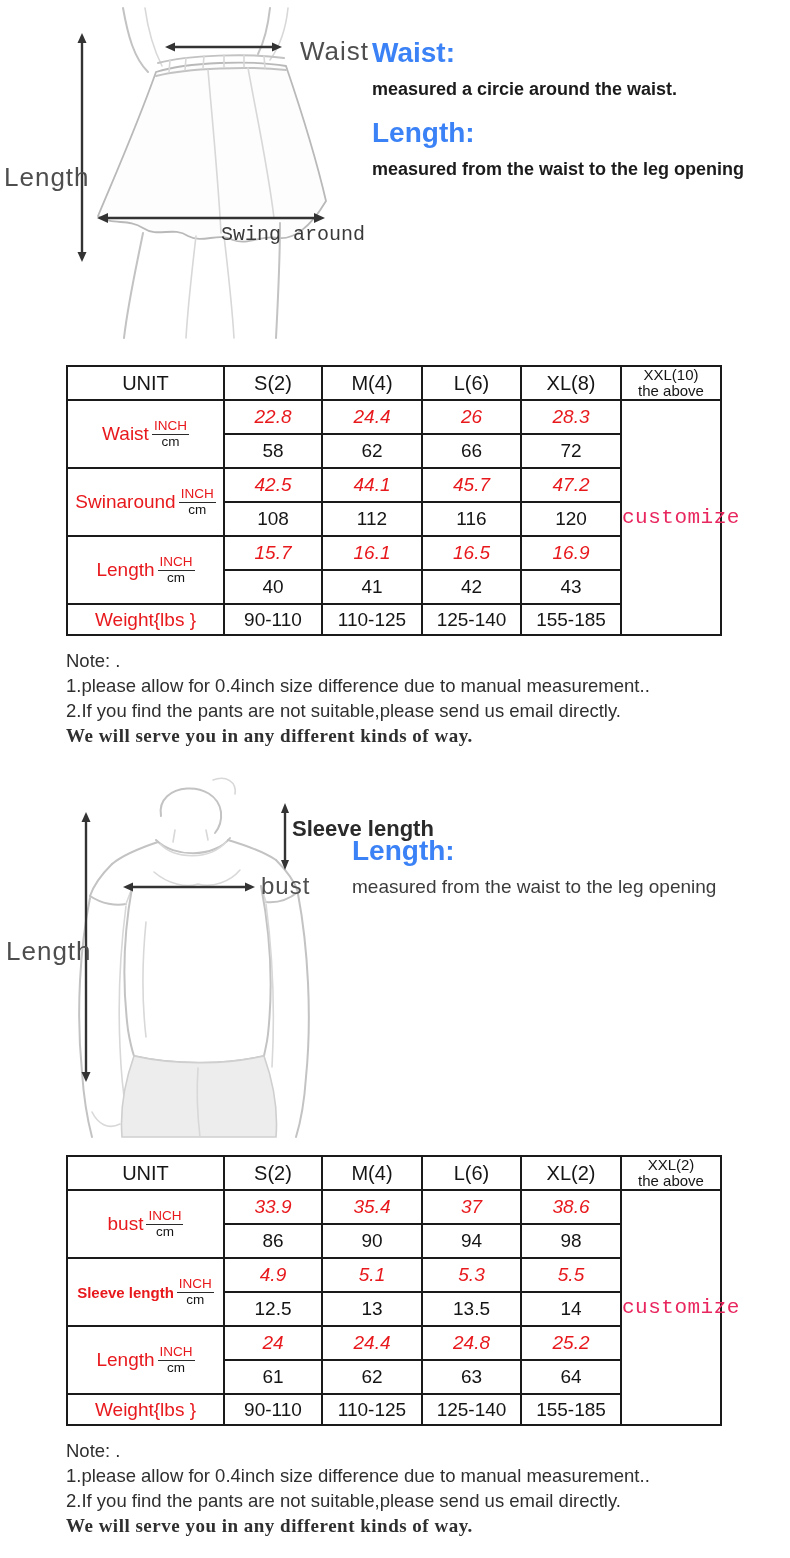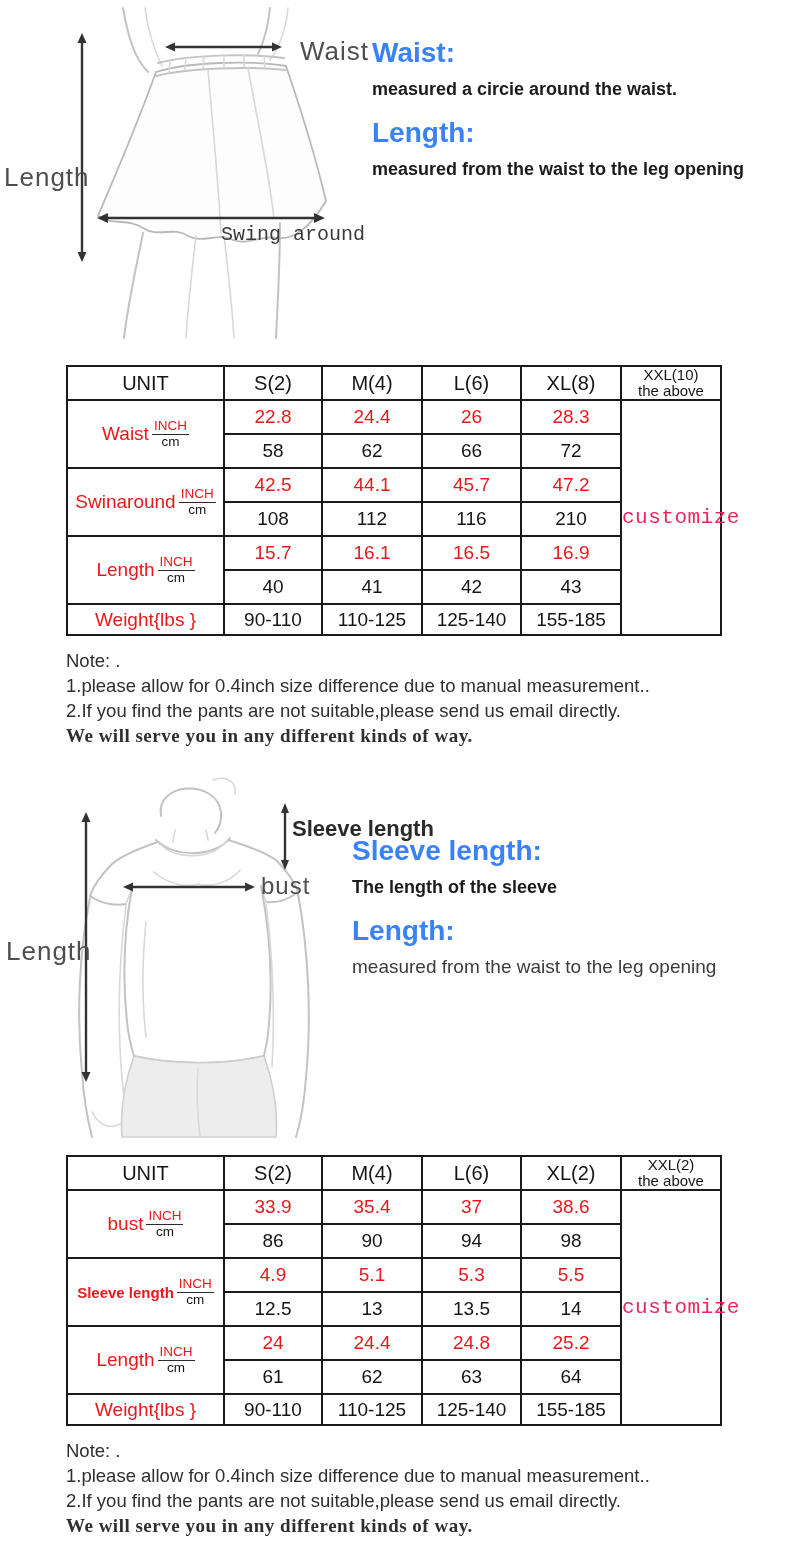--- a/index.html
+++ b/index.html
@@ -21,21 +21,21 @@
 
   
   .size-table{position:absolute;border-collapse:collapse;table-layout:fixed;color:#151515;}
   .size-table td{border:2px solid #1a1a1a;text-align:center;vertical-align:middle;padding:0;font-size:19px;}
   .size-table tr{height:34px;}
   .size-table tr.head{height:32px;padding-left:12px;}
   .size-table tr.wrow{height:31px;margin-top:28px;}
   .size-table .head td{font-size:20px;}
   .size-table td.xxl{vertical-align:middle;}
   .size-table td.xxl div{font-size:15px;line-height:16px;}
-  .size-table td.v.red{color:#e8191d;}
+  .size-table td.v.red{color:#e8191d;font-style:italic;}
   .size-table td.lbl .rl{color:#e8191d;font-size:19px;vertical-align:middle;}
   .size-table td.lbl .rl.bold-sm{font-weight:bold;font-size:15px;}
   .size-table .fr{display:inline-flex;flex-direction:column;align-items:center;line-height:1.1;
                   font-size:13.5px;vertical-align:middle;margin-left:3px;}
   .size-table .fr .in{color:#e8191d;border-bottom:1.5px solid #2a2a2a;padding:0 2px;}
   .size-table .fr .cmu{color:#151515;text-align:center;}
   .size-table td.wlbl{color:#e8191d;font-size:19px;}
   .size-table td.cust{color:#e9275f;font-size:21px;letter-spacing:0.5px;font-family:Liberation Mono, monospace;}
 
   
@@ -159,21 +159,21 @@
       </td>
       <td class="v red">42.5</td>
       <td class="v red">44.1</td>
       <td class="v red">45.7</td>
       <td class="v red">47.2</td>
     </tr>
     <tr>
       <td class="v">108</td>
       <td class="v">112</td>
       <td class="v">116</td>
-      <td class="v">210</td>
+      <td class="v">120</td>
     </tr>
     <tr>
       <td class="lbl" rowspan="2">
         <span class="rl">Length</span><span class="fr">
               <span class="in">INCH</span>
               <span class="cmu">cm</span>
             </span>
       </td>
       <td class="v red">15.7</td>
       <td class="v red">16.1</td>
@@ -253,24 +253,20 @@
       <polygon class="arrh" points="58,40 53.5,50 62.5,50"></polygon>
       <polygon class="arrh" points="58,310 53.5,300 62.5,300"></polygon>
     </g>
   </svg>
 
   <div class="diag-label bold-black" style="left:292px;top:816px">Sleeve length</div>
   <div class="diag-label small" style="left:261px;top:872px">bust</div>
   <div class="diag-label" style="left:6px;top:936px">Length</div>
 
   <div class="defs" style="left:352px;top:834px;width:430px;">
-    <div class="def">
-      <div class="term">Sleeve length:</div>
-      <div class="desc">The length of the sleeve</div>
-    </div>
     <div class="def">
       <div class="term">Length:</div>
       <div class="desc reg">measured from the waist to the leg opening</div>
     </div>
     <div class="def">
     </div>
   </div>
 
   <table class="size-table" style="left:66px;top:1155px;width:654px;">
     <colgroup>

